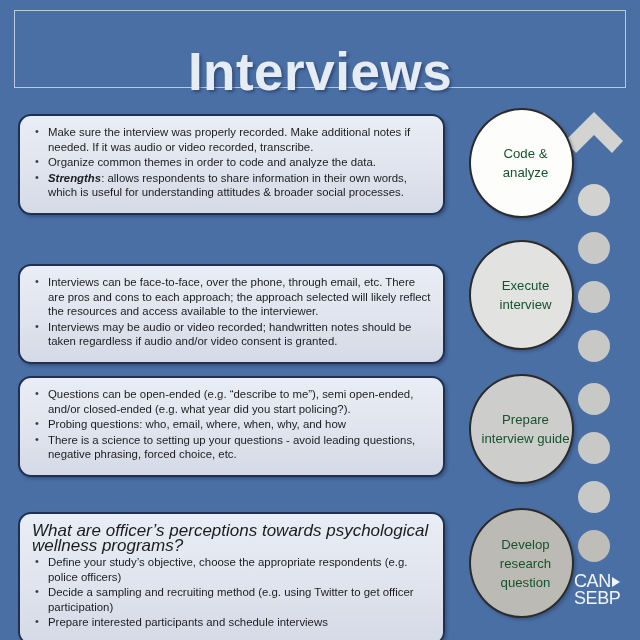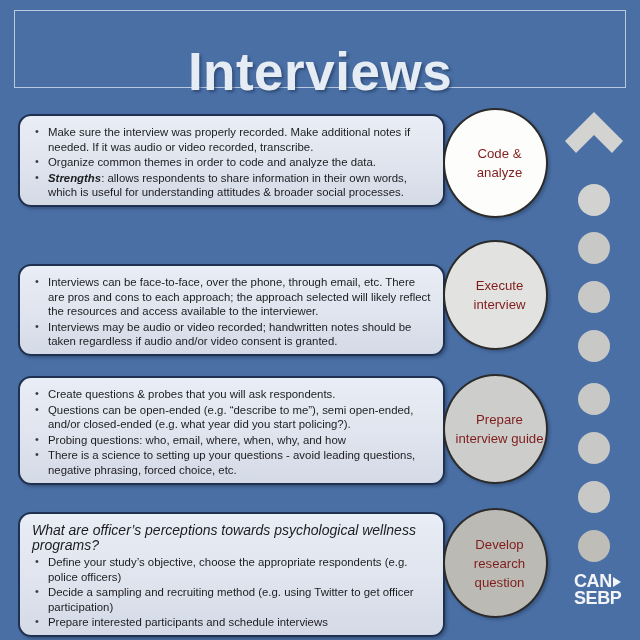--- a/index.html
+++ b/index.html
@@ -45,21 +45,21 @@
   
   .box {
     position: absolute;
     left: 18px;
     width: 427px;
     box-sizing: border-box;
     background: linear-gradient(180deg, #e9edf5 0%, #dfe4ee 55%, #d4dae6 100%);
     border: 2px solid #1f3050;
     border-radius: 13px;
     box-shadow: 2px 2px 3px rgba(20,35,60,0.35);
-    padding: 9px 12px 4px 10px;
+    padding: 9px 12px 12px 10px;
     z-index: 2;
   }
   .box ul {
     margin: 0;
     padding: 0;
     list-style: none;
   }
   .box li {
     position: relative;
     padding-left: 18px;
@@ -75,47 +75,47 @@
     top: -1px;
     font-size: 11px;
     color: #3a3a40;
   }
   .box li b, .box li .strong {
     font-weight: bold;
     font-style: italic;
   }
   .lead-question {
     font-style: italic;
-    font-size: 14px;
+    font-size: 17px;
     line-height: 15px;
     color: #1c1c20;
     margin: 0 0 2px 2px;
   }
 
   #box1 { top: 114px; }
   #box2 { top: 264px; }
   #box3 { top: 376px; }
   #box4 { top: 512px; }
 
   
   .circle {
     position: absolute;
-    left: 443px;
+    left: 469px;
     width: 105px;
     height: 110px;
     border-radius: 50%;
     border: 2px solid #2b2b2b;
     box-sizing: border-box;
     display: flex;
     align-items: center;
     justify-content: center;
     text-align: center;
     font-size: 13.2px;
     line-height: 19px;
-    color: #7f1d1d;
+    color: #14532d;
     z-index: 3;
     box-shadow: 2px 2px 3px rgba(20,35,60,0.3);
     padding-left: 8px;
   }
   #circle1 { top: 108px; background: #fdfdfb; }
   #circle2 { top: 240px; background: #e2e2e0; align-items: center; }
   #circle3 { top: 374px; background: #cdcdcb; }
   #circle4 { top: 508px; background: #bcbab4; }
 
   
@@ -145,21 +145,21 @@
   #dot7 { top: 481px; }
   #dot8 { top: 530px; background: #bfbdb8; }
 
   
   .logo {
     position: absolute;
     left: 574px;
     top: 573px;
     z-index: 4;
     color: #f2f4f7;
-    font-weight: bold;
+    font-weight: normal;
     font-size: 18px;
     line-height: 17px;
     letter-spacing: -0.4px;
   }
   .logo .row { display: flex; align-items: center; }
   .logo .tri {
     width: 0; height: 0;
     border-left: 8px solid #f2f4f7;
     border-top: 5px solid transparent;
     border-bottom: 5px solid transparent;
@@ -186,21 +186,20 @@
 
   <div class="box" id="box2">
     <ul>
       <li><span>Interviews can be face-to-face, over the phone, through email, etc. There are pros and cons to each approach; the approach selected will likely reflect the resources and access available to the interviewer.</span></li>
       <li><span>Interviews may be audio or video recorded; handwritten notes should be taken regardless if audio and/or video consent is granted.</span></li>
     </ul>
   </div>
 
   <div class="box" id="box3">
     <ul>
-      <li><span>Create questions &amp; probes that you will ask respondents.</span></li>
       <li><span>Questions can be open-ended (e.g. “describe to me”), semi open-ended, and/or closed-ended (e.g. what year did you start policing?).</span></li>
       <li><span>Probing questions: who, email, where, when, why, and how</span></li>
       <li><span>There is a science to setting up your questions  - avoid leading questions, negative phrasing, forced choice, etc.</span></li>
     </ul>
   </div>
 
   <div class="box" id="box4">
     <div class="lead-question">What are officer’s perceptions towards psychological wellness programs?</div>
     <ul>
       <li><span>Define your study’s objective, choose the appropriate respondents (e.g. police officers)</span></li>

